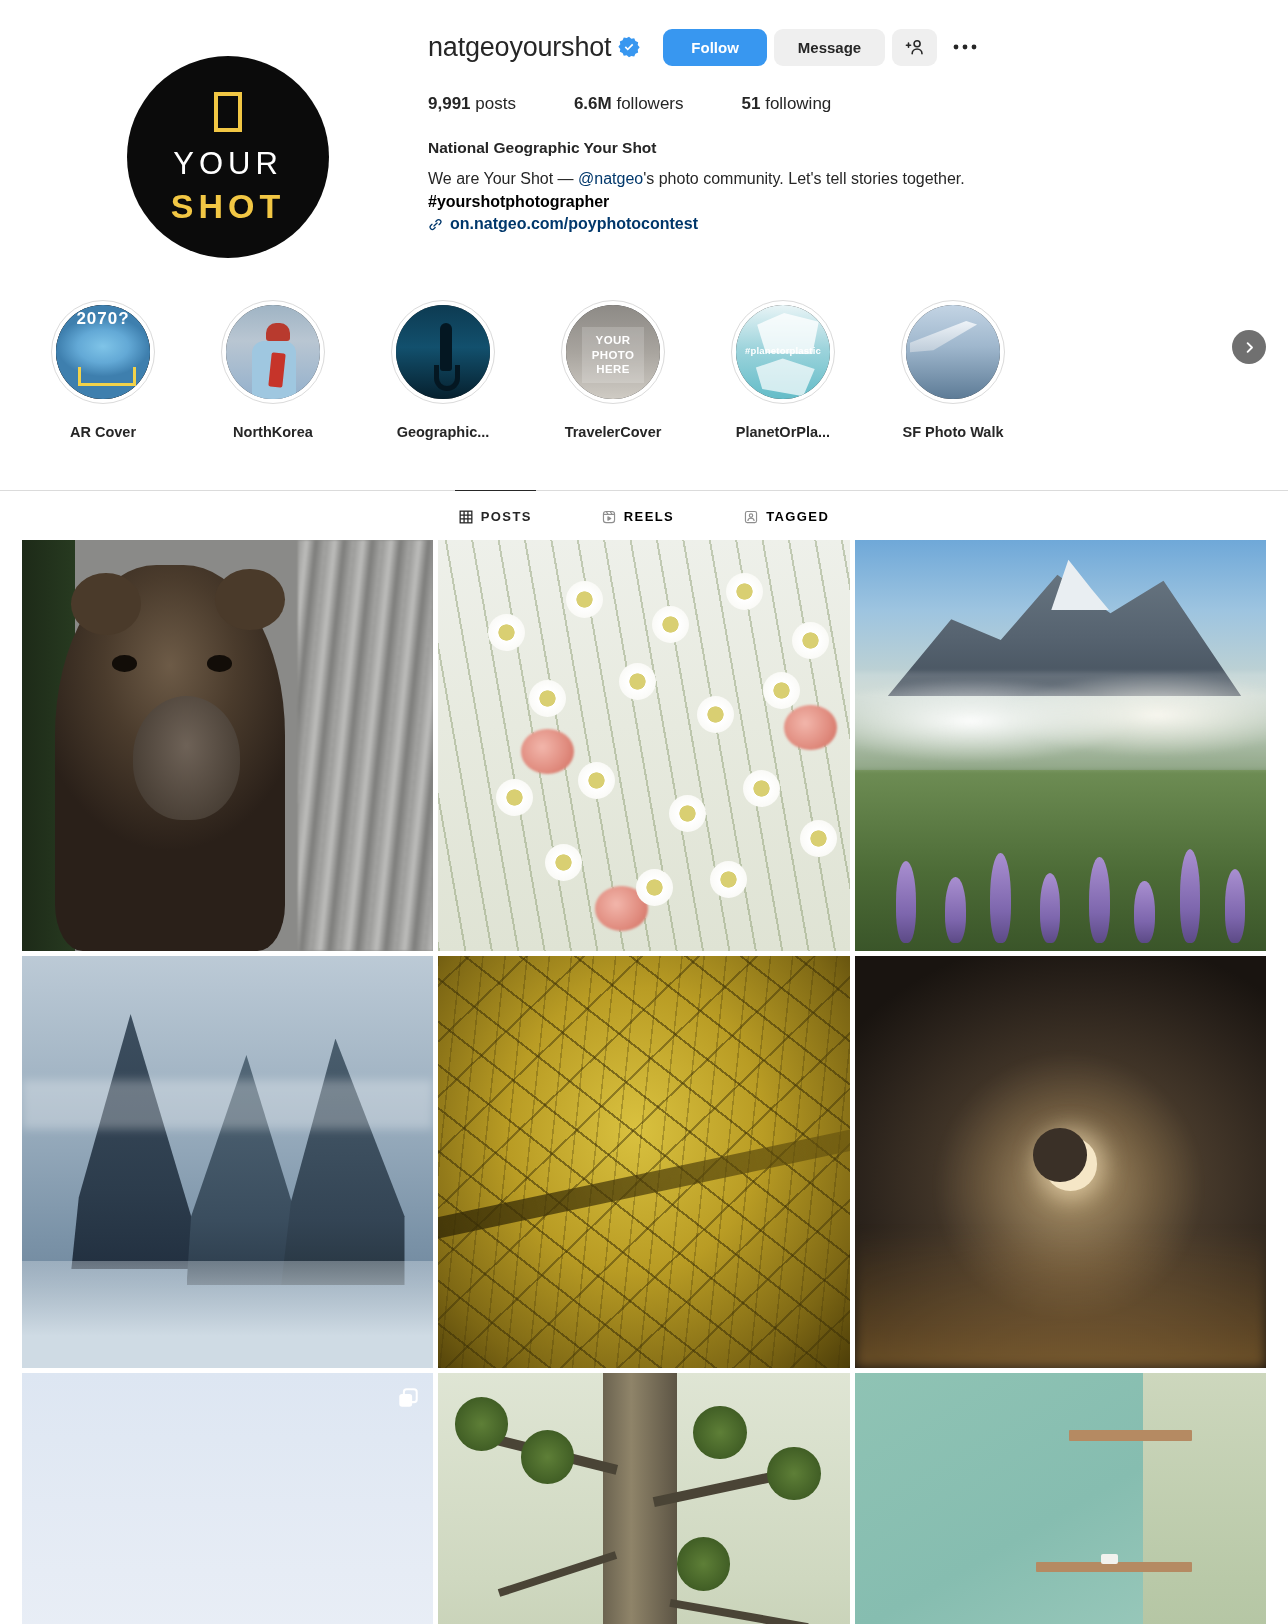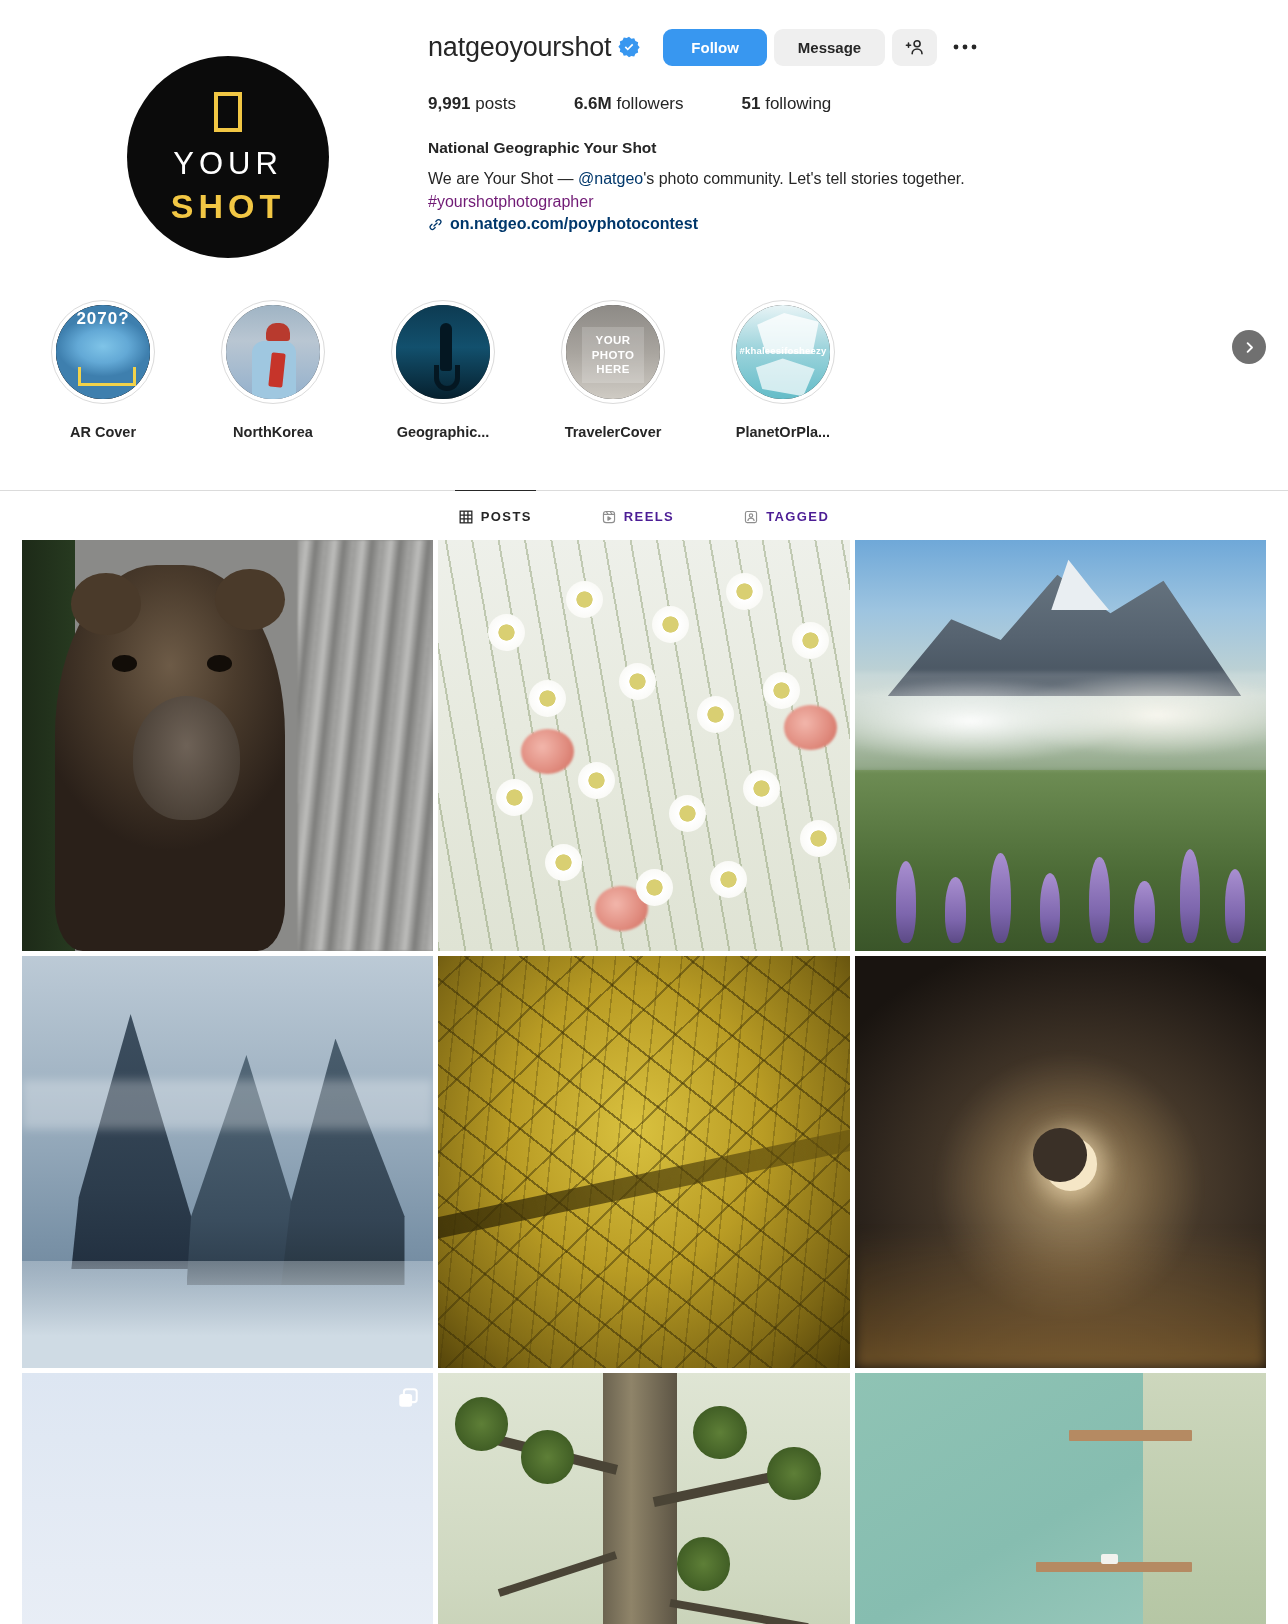--- a/index.html
+++ b/index.html
@@ -51,21 +51,21 @@
   .btn-more { background: transparent; width: 42px; padding: 0; }
 
   .stats { display: flex; gap: 0; margin-top: 24px; font-size: 17px; color: #262626; }
   .stat { margin-right: 58px; }
   .stat:last-child { margin-right: 0; }
   .stat b { font-weight: 700; }
 
   .fullname { font-weight: 700; font-size: 15.5px; margin-top: 25px; }
   .bio { font-size: 16px; line-height: 1.45; margin-top: 10px; color: #262626; }
   .bio a, .link-a { color: #00376b; text-decoration: none; }
-  .bio .hashtag { color: #701a75; }
+  .bio .hashtag { color: #000000; font-weight: bold; }
   .link-row { display: flex; align-items: center; gap: 7px; margin-top: 2px; }
   .link-row a { font-weight: 700; font-size: 16px; color: #00376b; }
   .link-icon { width: 15px; height: 15px; display: block; }
   .followed-by { margin-top: 18px; font-size: 14.5px; color: #737373; }
   .followed-by b { color: #262626; font-weight: 600; }
 
   
   .highlights {
     display: flex; padding: 42px 18px 0 18px; gap: 0;
     position: relative;
@@ -138,21 +138,21 @@
       background: linear-gradient(180deg,#eef3f8,#b9c8d6);
       clip-path: polygon(0% 64%, 72% 0%, 86% 10%, 30% 86%, 0% 92%); }
 
   
   .tabs-wrap { margin-top: 50px; border-top: 1px solid #dbdbdb; }
   .tabs { display: flex; justify-content: center; gap: 62px; }
   .tab {
     display: flex; align-items: center; gap: 8px;
     padding: 18px 4px 16px 4px; margin-top: -1px;
     font-size: 13px; font-weight: 700; letter-spacing: 1.4px;
-    color: #4c1d95; border-top: 1px solid transparent; cursor: pointer;
+    color: #000000; border-top: 1px solid transparent; cursor: pointer;
   }
   .tab.active { color: #262626; border-top: 1px solid #262626; }
   .tab svg { display: block; }
 
   
   .grid {
     display: grid; grid-template-columns: repeat(3, 1fr);
     gap: 5px; padding: 0 22px;
   }
   .cell { position: relative; aspect-ratio: 1 / 1; overflow: hidden; background: #efefef; cursor: pointer; }
@@ -369,28 +369,38 @@
       </div>
       <div class="hl-label">TravelerCover</div>
     </div>
 
     <div class="hl">
       <div class="hl-ring">
         <div class="hl-img">
           <div class="th th5">
             <div class="th5-bag"></div>
               <div class="th5-bag2"></div>
-            <div class="th5-tag">#khaleesifosheezy</div>
+            <div class="th5-tag">#planetorplastic</div>
           </div>
         </div>
       </div>
       <div class="hl-label">PlanetOrPla...</div>
     </div>
 
 
+    <div class="hl">
+      <div class="hl-ring">
+        <div class="hl-img">
+          <div class="th th7">
+              <div class="th7-wing"></div>
+            </div>
+        </div>
+      </div>
+      <div class="hl-label">SF Photo Walk</div>
+    </div>
 
     <div class="next-btn">
       <svg width="15" height="15" viewBox="0 0 24 24" fill="none" stroke="#ffffff" stroke-width="3" stroke-linecap="round" stroke-linejoin="round">
         <path d="M9 5l7 7-7 7"></path>
       </svg>
     </div>
   </div>
 
   <div class="tabs-wrap">
     <div class="tabs">

